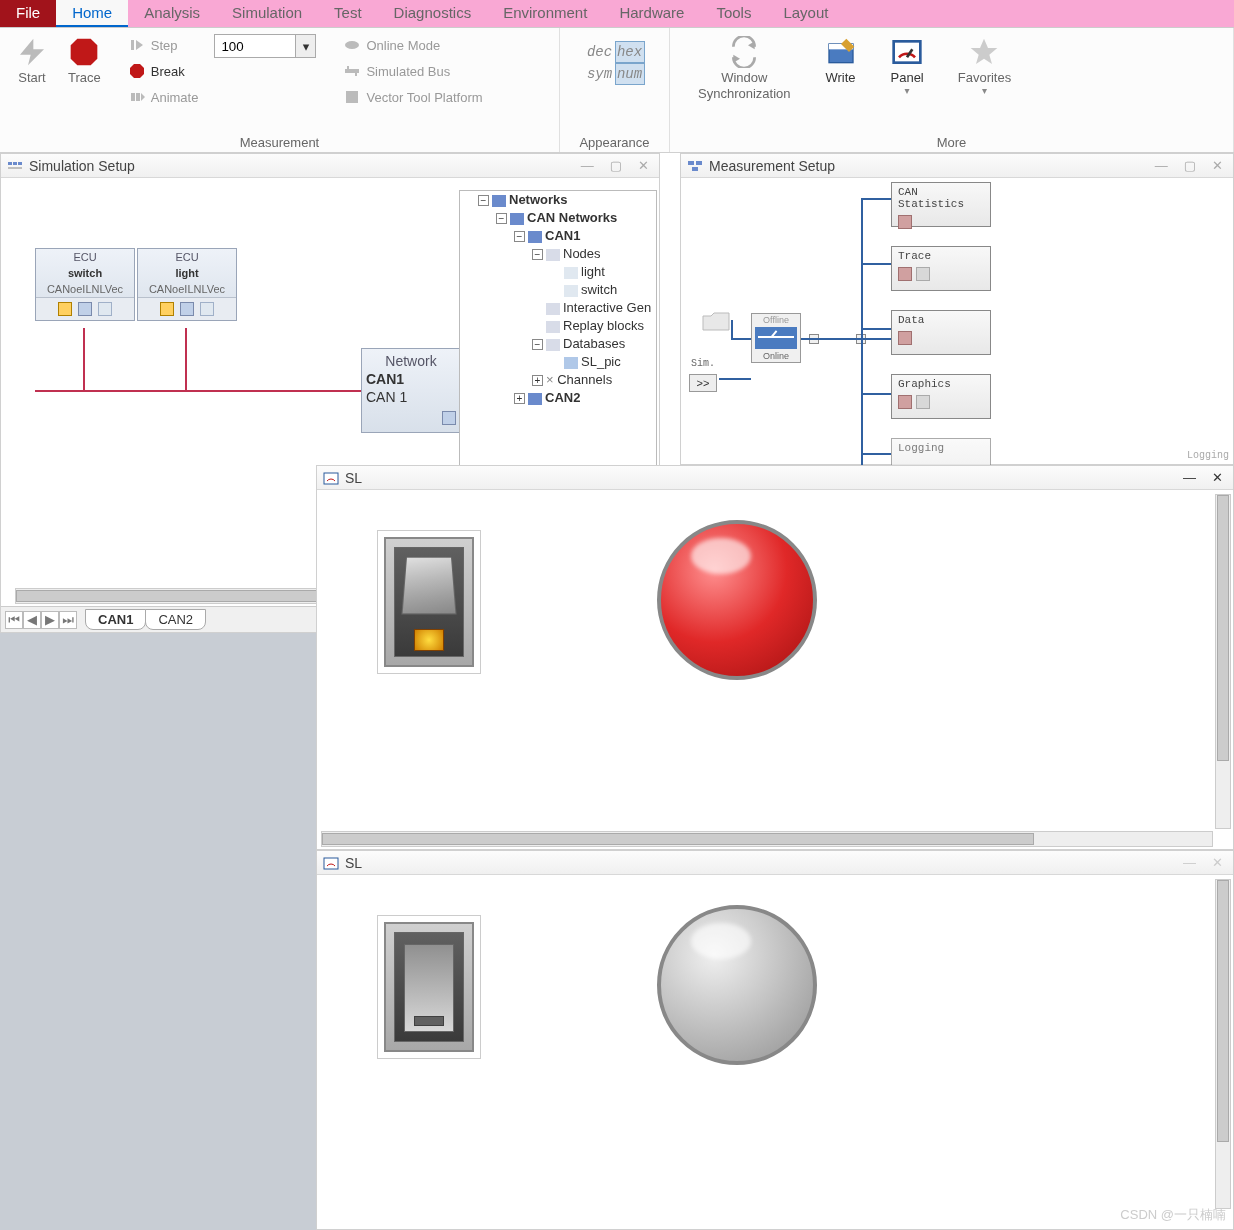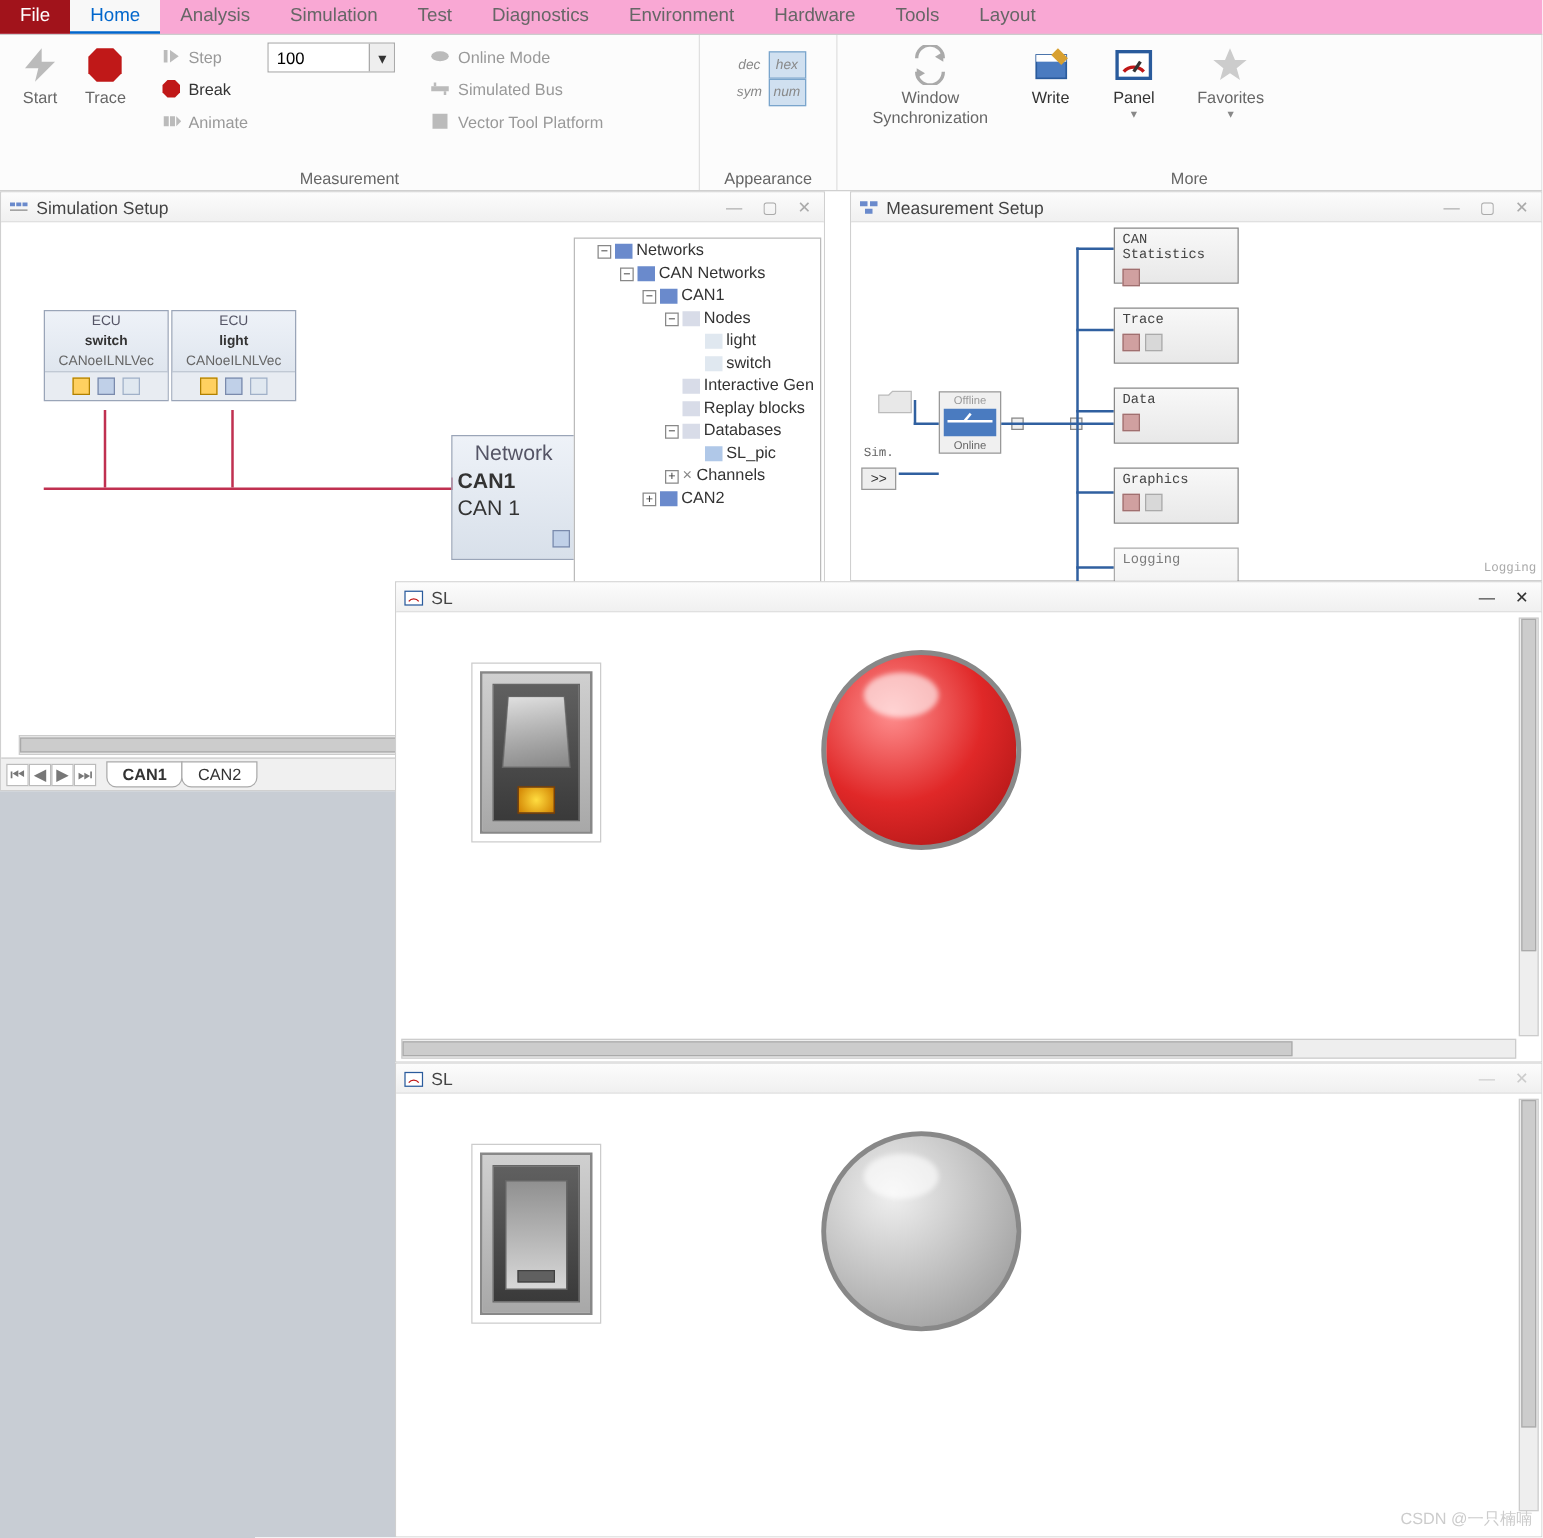--- a/index.html
+++ b/index.html
@@ -17,51 +17,51 @@
 .ribbon-group .group-label { position: absolute; bottom: 2px; left: 0; right: 0; text-align: center; color: #666; font-size: 13px; }
 .ribbon-row { display: flex; gap: 4px; align-items: flex-start; flex: 1; }
 .big-btn { display: flex; flex-direction: column; align-items: center; padding: 4px 8px; cursor: pointer; color: #666; }
 .big-btn .icon { width: 32px; height: 32px; margin-bottom: 2px; }
 .small-btn { display: flex; align-items: center; gap: 6px; padding: 2px 4px; color: #999; cursor: pointer; height: 26px; }
 .small-btn .icon { width: 16px; height: 16px; }
 .combo { display: flex; border: 1px solid #aaa; height: 24px; }
 .combo input { border: none; width: 80px; padding: 0 6px; outline: none; }
 .combo .dd { width: 20px; background: #eee; display: flex; align-items: center; justify-content: center; border-left: 1px solid #aaa; }
 .toggle-grid { display: grid; grid-template-columns: 30px 30px; grid-template-rows: 22px 22px; gap: 0; border: 1px solid transparent; }
-.toggle-grid div { display: flex; align-items: center; justify-content: center; font-size: 11px; font-style: italic; color: #888; }
+.toggle-grid div { display: flex; align-items: center; justify-content: center; font-size: 14px; font-style: italic; color: #888; font-family: Liberation Mono, monospace; }
 .toggle-grid div.sel { background: #d0e0f0; border: 1px solid #7aa5cc; }
 
 
 .workspace { position: absolute; top: 153px; left: 0; right: 0; bottom: 0; }
 .panel { position: absolute; border: 1px solid #d0d0d0; background: #fff; }
 .panel-header { display: flex; align-items: center; height: 24px; padding: 0 6px; background: linear-gradient(#fcfcfc, #f0f0f0); border-bottom: 1px solid #d8d8d8; }
 .panel-header .title { flex: 1; color: #444; font-size: 14px; }
 .panel-header .winbtns { display: flex; gap: 8px; color: #aaa; }
 .panel-header .winbtns span { cursor: pointer; padding: 0 4px; }
 .panel-header .picon { width: 16px; height: 16px; margin-right: 6px; }
 
 
 .sim-canvas { position: relative; background: #fff; }
 .ecu-box { position: absolute; width: 100px; border: 1px solid #9aa5b8; background: linear-gradient(#eef2f8, #d8e0ea); text-align: center; font-family: "Courier New", monospace; font-size: 11px; }
 .ecu-box .hdr { color: #556; padding: 2px 0; }
 .ecu-box .name { font-weight: bold; padding: 2px 0; }
 .ecu-box .sub { color: #666; padding: 2px 0; border-bottom: 1px solid #b8c0cc; }
 .ecu-box .icons { display: flex; justify-content: center; gap: 6px; padding: 4px 0; background: #e8ecf2; }
 .ecu-box .icons span { width: 14px; height: 14px; }
-.net-box { position: absolute; width: 100px; border: 1px solid #9aa5b8; background: linear-gradient(#eef2f8, #d8e0ea); font-family: "Courier New", monospace; font-size: 17px; padding: 4px; }
+.net-box { position: absolute; width: 100px; border: 1px solid #9aa5b8; background: linear-gradient(#eef2f8, #d8e0ea); font-family: "Courier New", monospace; font-size: 14px; padding: 4px; }
 .net-box .hdr { text-align: center; color: #556; }
 .net-box .name { font-weight: bold; padding: 2px 0; }
 .net-box .icons { text-align: right; padding-top: 6px; }
 .wire { position: absolute; background: #c03050; }
 
 
 .tree-pane { position: absolute; border: 1px solid #bbb; background: #fff; font-family: "Courier New", monospace; font-size: 13px; overflow: hidden; }
 .tree-pane ul { list-style: none; padding-left: 18px; }
 .tree-pane li { white-space: nowrap; line-height: 18px; }
-.tree-pane li.bold > .lbl { font-weight: normal; }
+.tree-pane li.bold > .lbl { font-weight: bold; }
 .tree-pane .tg { display: inline-block; width: 11px; height: 11px; border: 1px solid #888; text-align: center; line-height: 9px; font-size: 10px; margin-right: 3px; font-family: sans-serif; cursor: pointer; }
 .tree-pane .ic { display: inline-block; width: 14px; height: 12px; margin-right: 3px; vertical-align: middle; }
 
 
 .meas-canvas { position: relative; background: #fff; }
 .meas-block { position: absolute; width: 100px; height: 45px; border: 1px solid #888; background: linear-gradient(#f8f8f8, #e8e8e8); font-size: 11px; }
 .meas-block .title { padding: 3px 6px; color: #444; font-family: "Courier New", monospace; }
 .meas-block .ic-row { padding: 2px 6px; display: flex; gap: 4px; }
 .meas-block .ic-row span { width: 14px; height: 14px; }
 .mode-box { position: absolute; border: 1px solid #999; background: #f0f0f0; font-size: 10px; text-align: center; }

